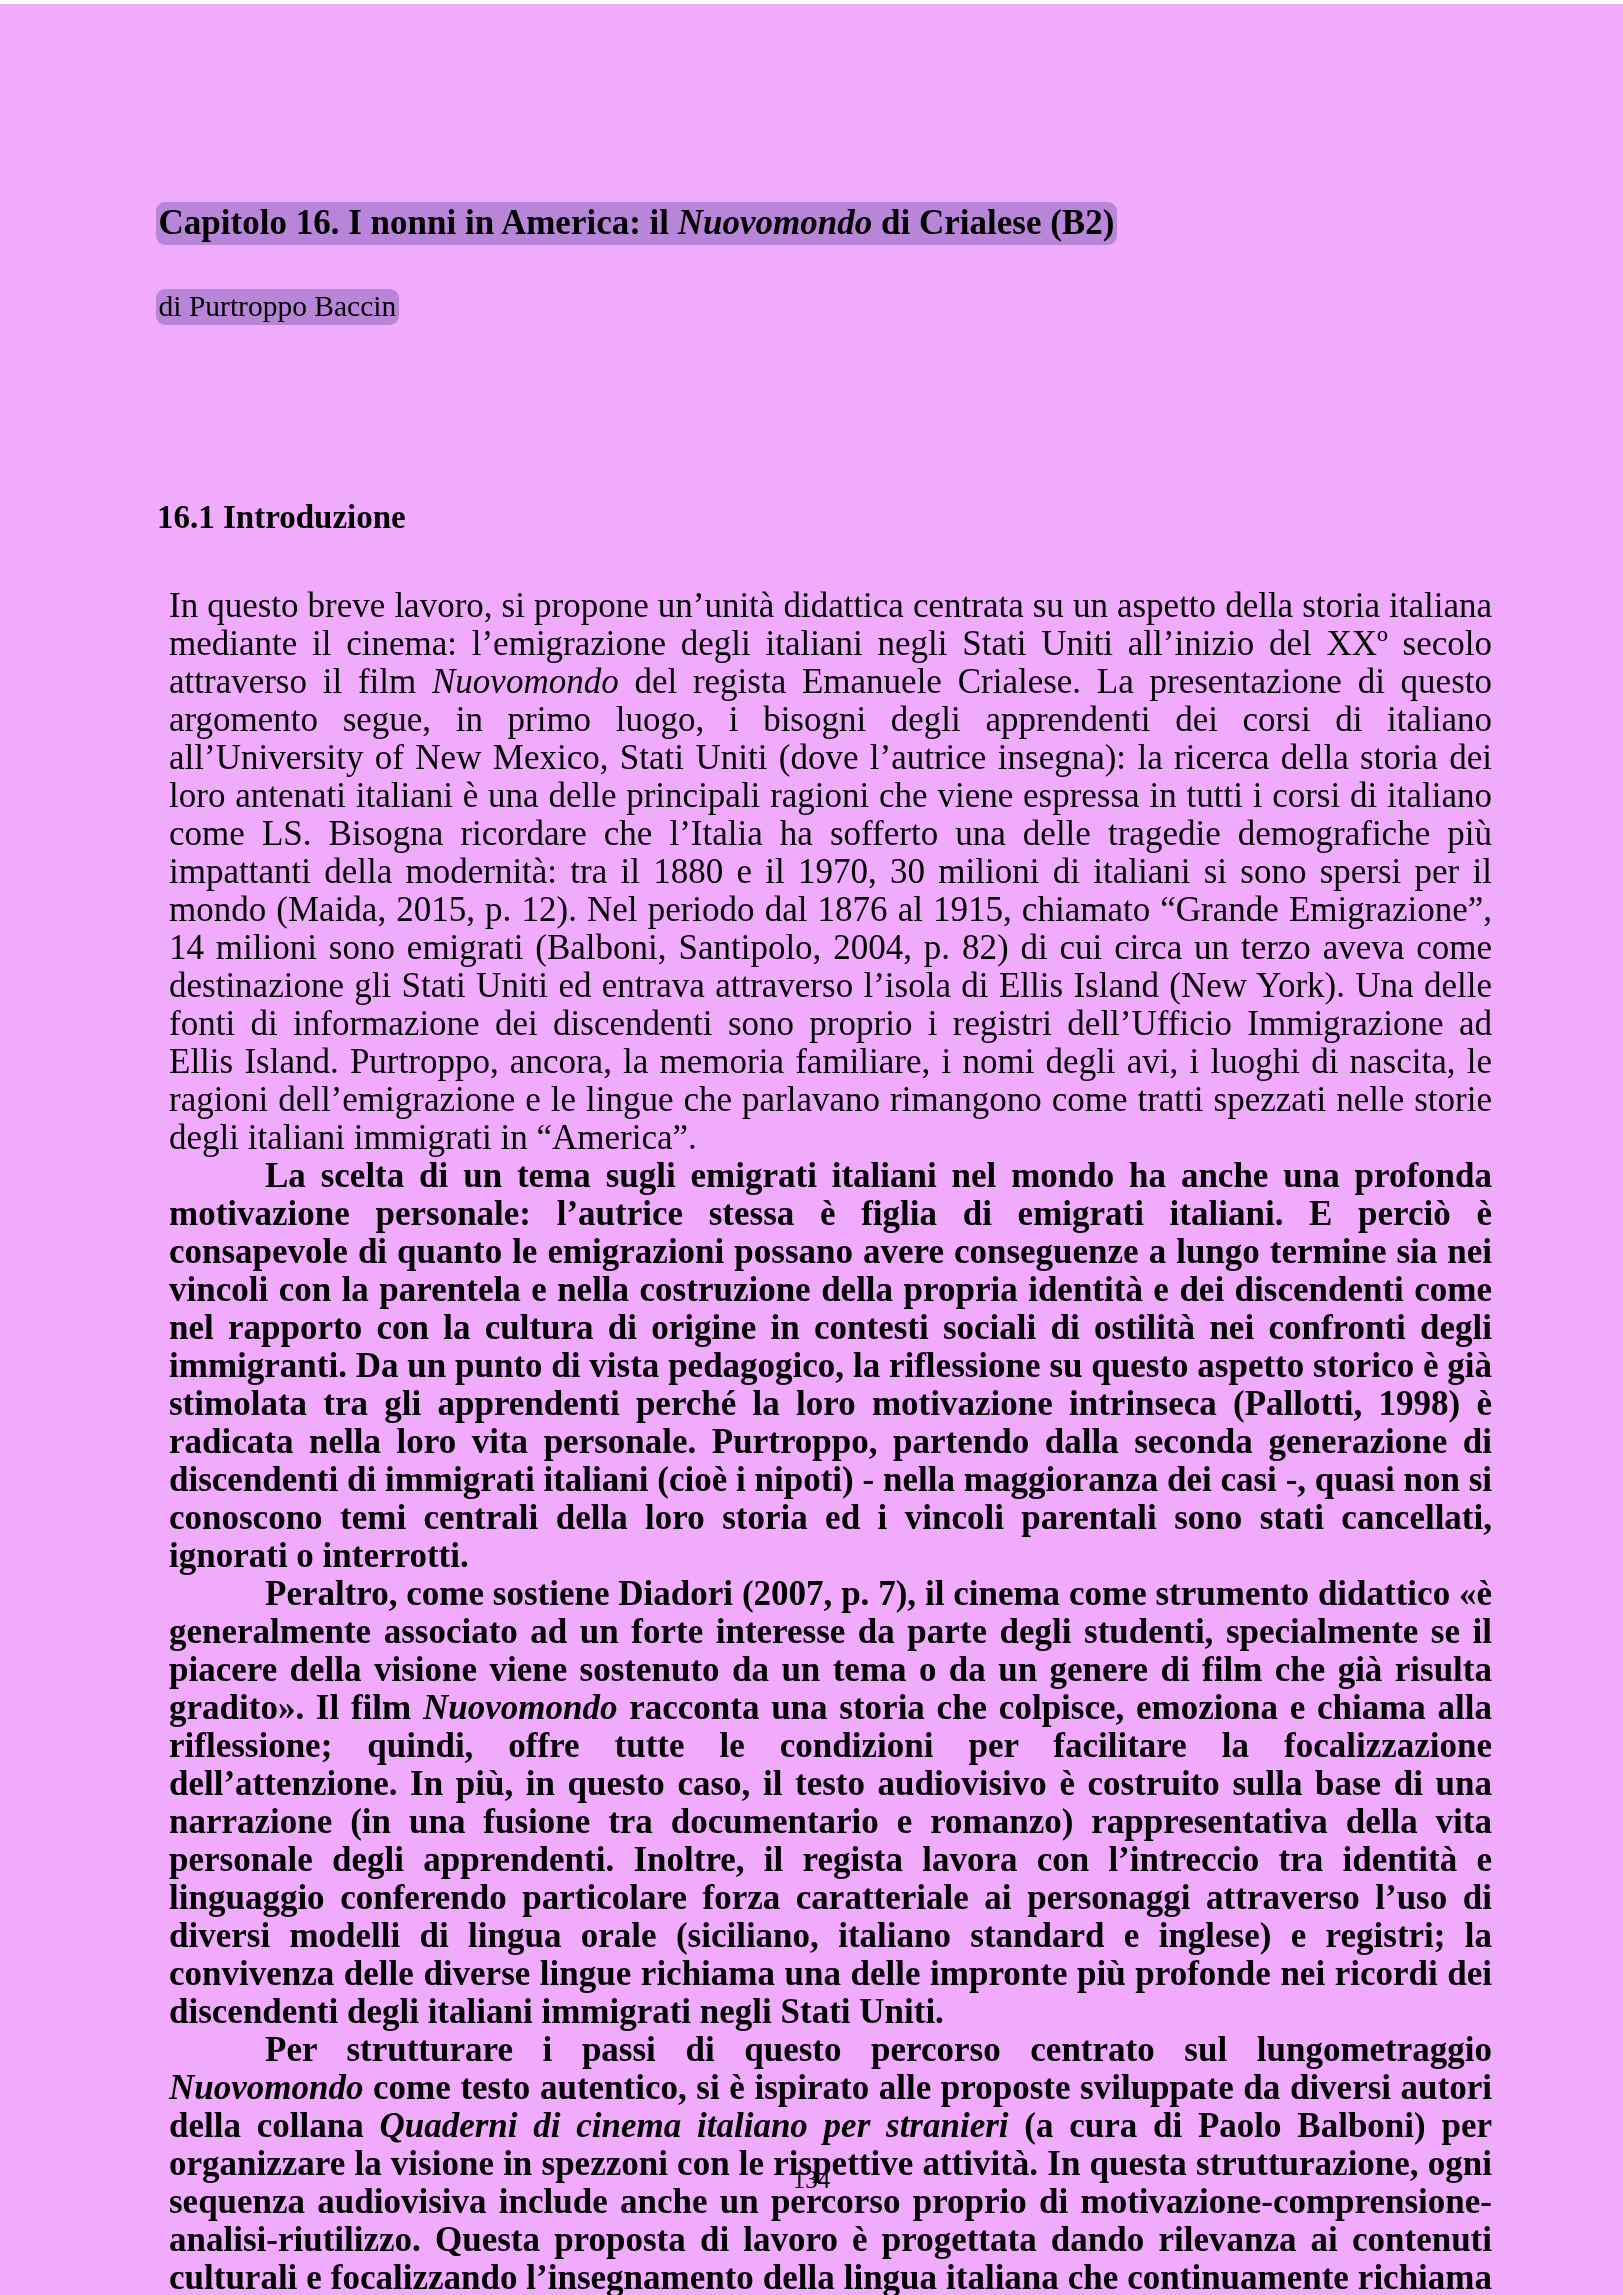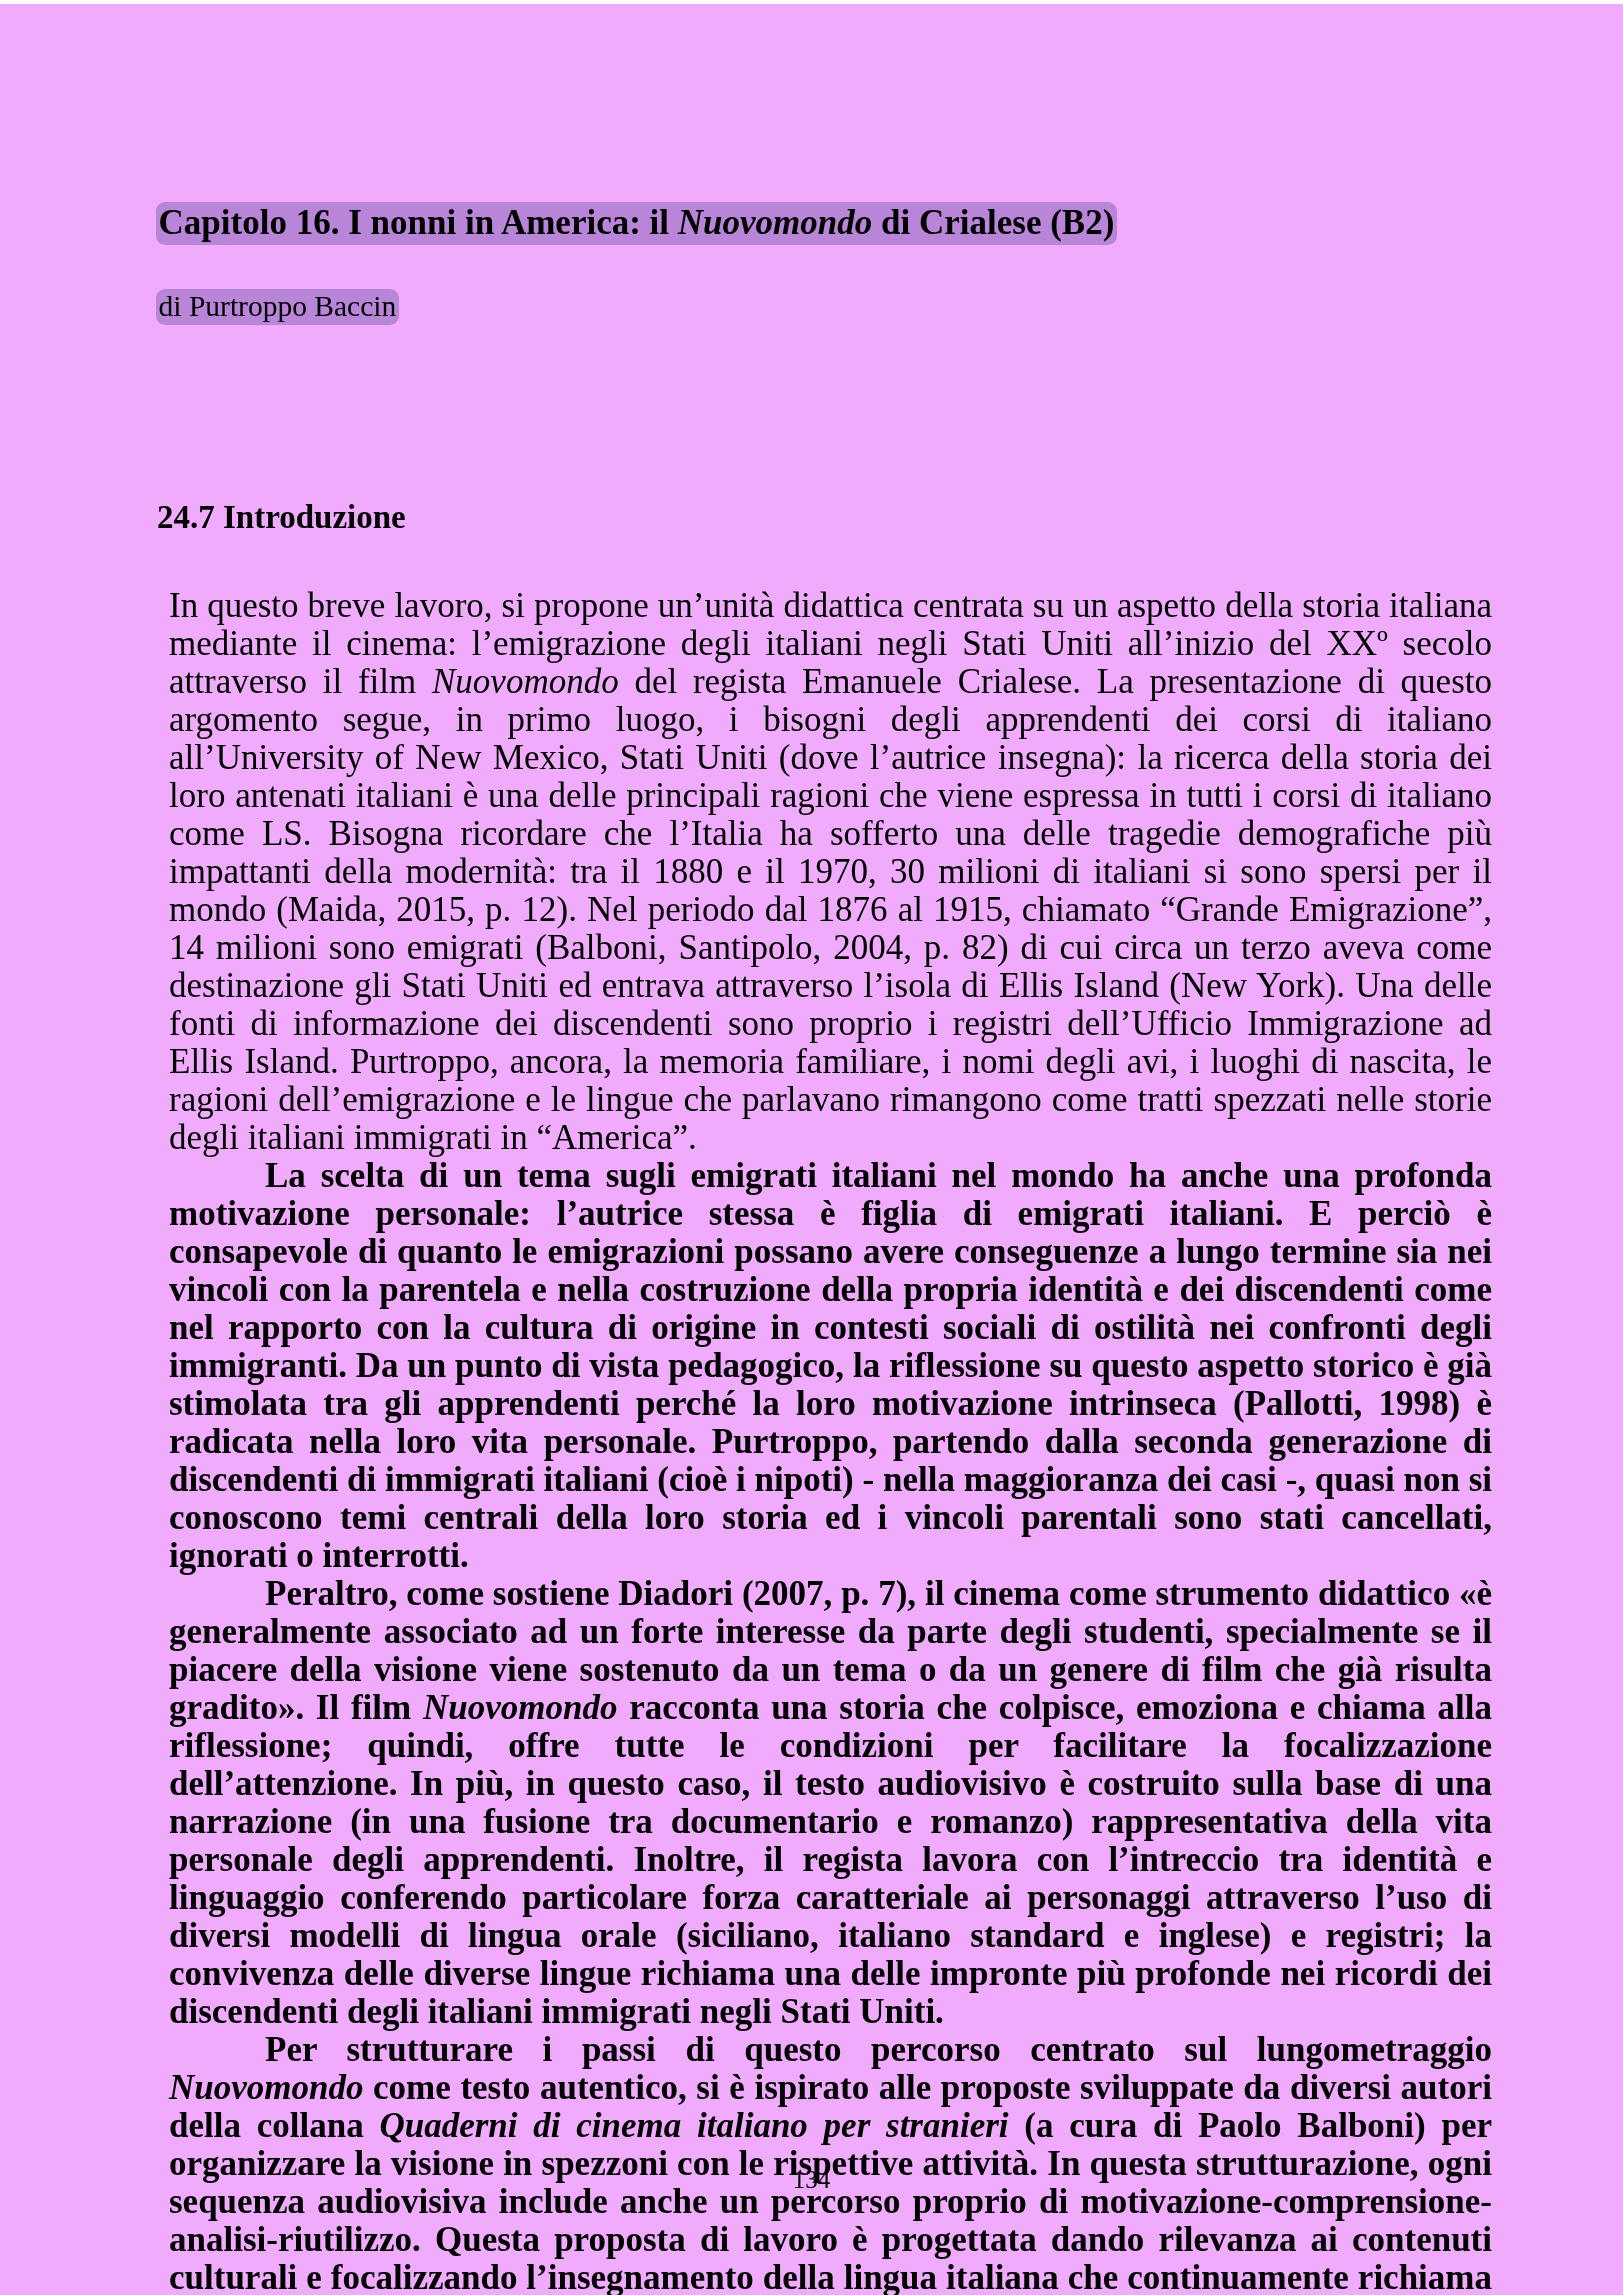--- a/index.html
+++ b/index.html
@@ -95,21 +95,21 @@
 </head>
 <body>
 
 <div class="page">
 
   <h1 class="title"><span class="hl" style="background: rgb(184, 133, 216);"><span>Capitolo 16. I nonni in America: il </span><em>Nuovomondo</em><span> di Crialese (B2)</span></span></h1>
 
   <p class="author"><span class="hl" style="background: rgb(184, 133, 216);">di Purtroppo Baccin</span></p>
 
 
-  <h2 class="section-heading">24.7 Introduzione</h2>
+  <h2 class="section-heading">16.1 Introduzione</h2>
 
   <div class="body-text" id="body-text">
       <p><span>In questo breve lavoro, si propone un’unità didattica centrata su un aspetto della storia italiana mediante il cinema: l’emigrazione degli italiani negli Stati Uniti all’inizio del XXº secolo attraverso il film </span><em>Nuovomondo</em><span> del regista Emanuele Crialese. La presentazione di questo argomento segue, in primo luogo, i bisogni degli apprendenti dei corsi di italiano all’University of New Mexico, Stati Uniti (dove l’autrice insegna): la ricerca della storia dei loro antenati italiani è una delle principali ragioni che viene espressa in tutti i corsi di italiano come LS. Bisogna ricordare che l’Italia ha sofferto una delle tragedie demografiche più impattanti della modernità: tra il 1880 e il 1970, 30 milioni di italiani si sono spersi per il mondo (Maida, 2015, p. 12). Nel periodo dal 1876 al 1915, chiamato “Grande Emigrazione”, 14 milioni sono emigrati (Balboni, Santipolo, 2004, p. 82) di cui circa un terzo aveva come destinazione gli Stati Uniti ed entrava attraverso l’isola di Ellis Island (New York). Una delle fonti di informazione dei discendenti sono proprio i registri dell’Ufficio Immigrazione ad Ellis Island. Purtroppo, ancora, la memoria familiare, i nomi degli avi, i luoghi di nascita, le ragioni dell’emigrazione e le lingue che parlavano rimangono come tratti spezzati nelle storie degli italiani immigrati in “America”.</span></p>
       <p class="indent"><span>La scelta di un tema sugli emigrati italiani nel mondo ha anche una profonda motivazione personale: l’autrice stessa è figlia di emigrati italiani. E perciò è consapevole di quanto le emigrazioni possano avere conseguenze a lungo termine sia nei vincoli con la parentela e nella costruzione della propria identità e dei discendenti come nel rapporto con la cultura di origine in contesti sociali di ostilità nei confronti degli immigranti. Da un punto di vista pedagogico, la riflessione su questo aspetto storico è già stimolata tra gli apprendenti perché la loro motivazione intrinseca (Pallotti, 1998) è radicata nella loro vita personale. Purtroppo, partendo dalla seconda generazione di discendenti di immigrati italiani (cioè i nipoti) - nella maggioranza dei casi -, quasi non si conoscono temi centrali della loro storia ed i vincoli parentali sono stati cancellati, ignorati o interrotti.</span></p>
       <p class="indent"><span>Peraltro, come sostiene Diadori (2007, p. 7), il cinema come strumento didattico «è generalmente associato ad un forte interesse da parte degli studenti, specialmente se il piacere della visione viene sostenuto da un tema o da un genere di film che già risulta gradito». Il film </span><em>Nuovomondo</em><span> racconta una storia che colpisce, emoziona e chiama alla riflessione; quindi, offre tutte le condizioni per facilitare la focalizzazione dell’attenzione. In più, in questo caso, il testo audiovisivo è costruito sulla base di una narrazione (in una fusione tra documentario e romanzo) rappresentativa della vita personale degli apprendenti. Inoltre, il regista lavora con l’intreccio tra identità e linguaggio conferendo particolare forza caratteriale ai personaggi attraverso l’uso di diversi modelli di lingua orale (siciliano, italiano standard e inglese) e registri; la convivenza delle diverse lingue richiama una delle impronte più profonde nei ricordi dei discendenti degli italiani immigrati negli Stati Uniti.</span></p>
       <p class="indent"><span>Per strutturare i passi di questo percorso centrato sul lungometraggio </span><em>Nuovomondo</em><span> come testo autentico, si è ispirato alle proposte sviluppate da diversi autori della collana </span><em>Quaderni di cinema italiano per stranieri</em><span> (a cura di Paolo Balboni) per organizzare la visione in spezzoni con le rispettive attività. In questa strutturazione, ogni sequenza audiovisiva include anche un percorso proprio di motivazione-comprensione-analisi-riutilizzo. Questa proposta di lavoro è progettata dando rilevanza ai contenuti culturali e focalizzando l’insegnamento della lingua italiana che continuamente richiama l’insegnante ad un ruolo di “facilitatore linguistico” (Diadori, 2007, p. 8) e nel contempo, di consulente culturale. Nella strutturazione dell’unità di apprendimento si è cercato di far crescere, da</span></p>
     </div>
 
   <div class="page-number">134</div>
 

